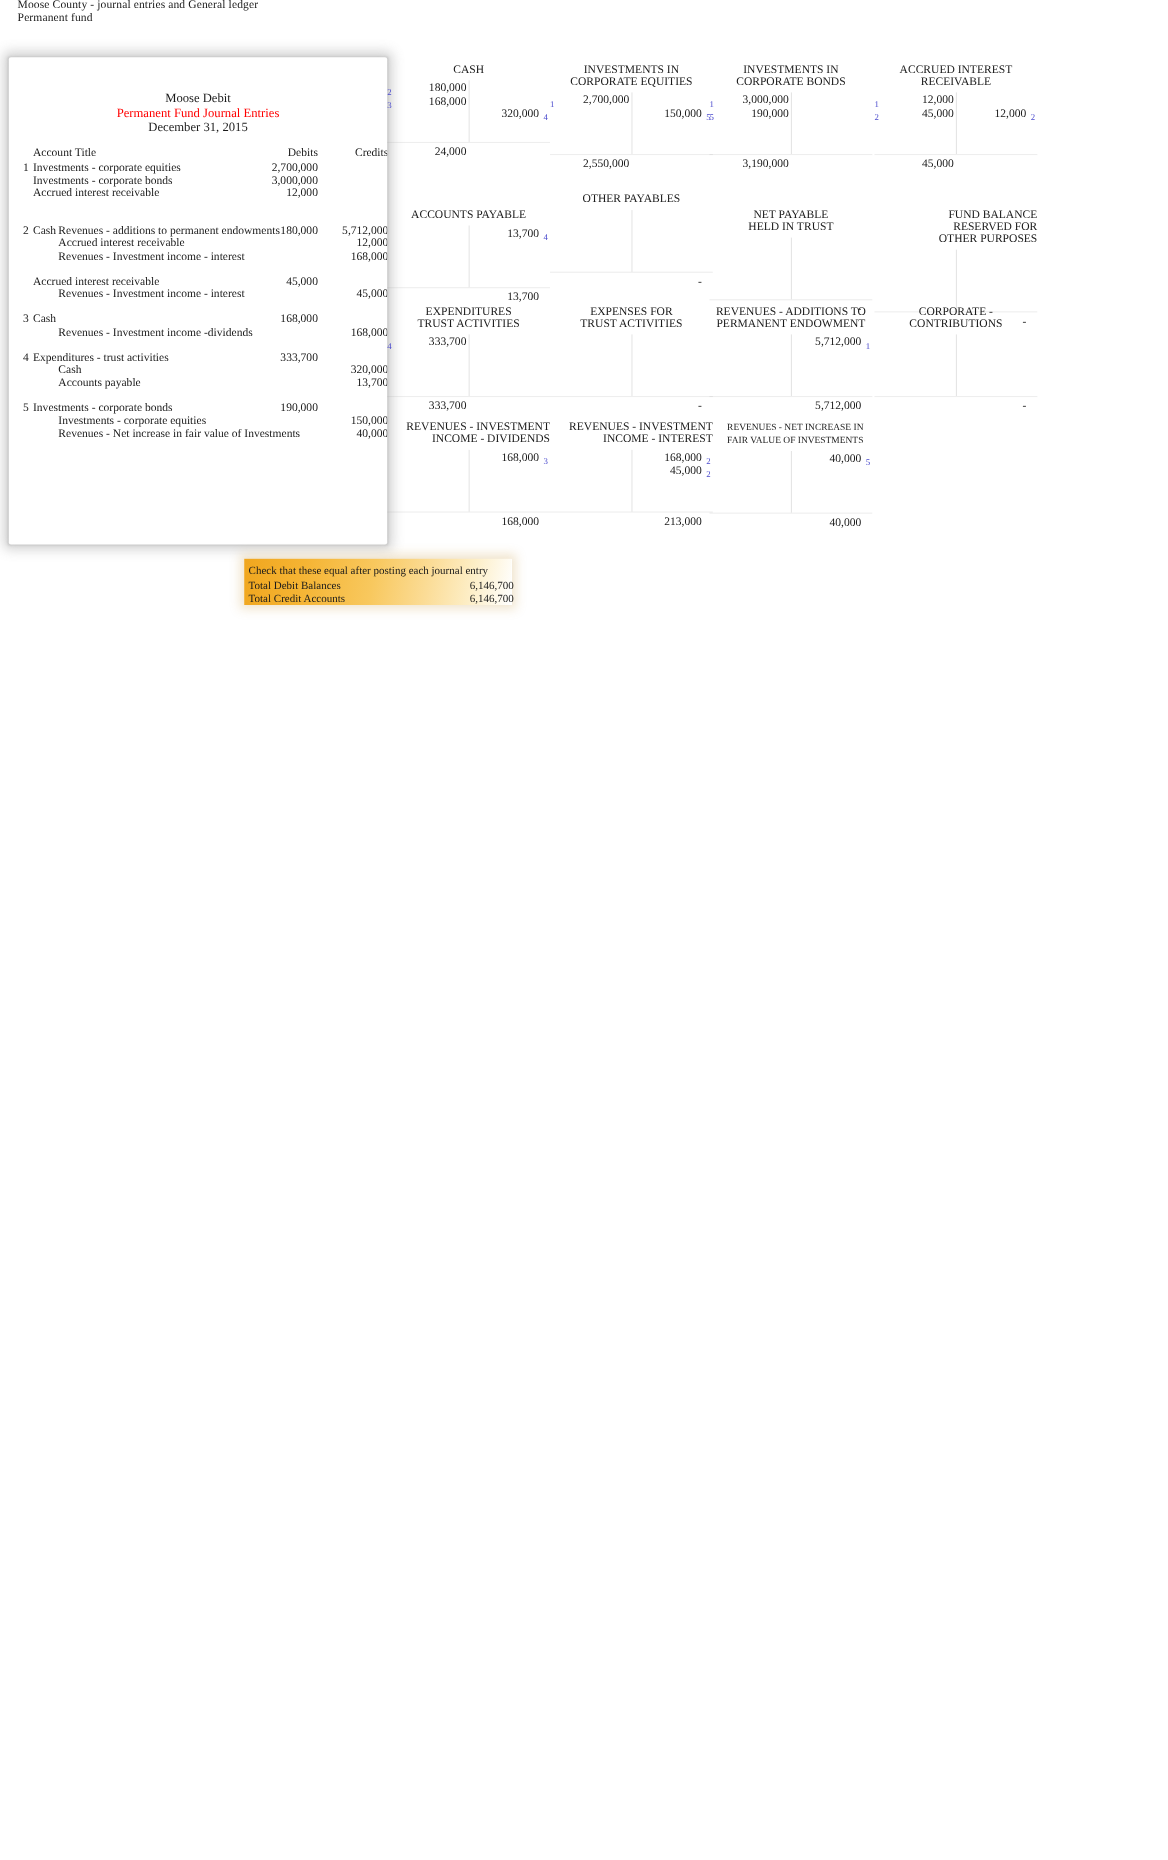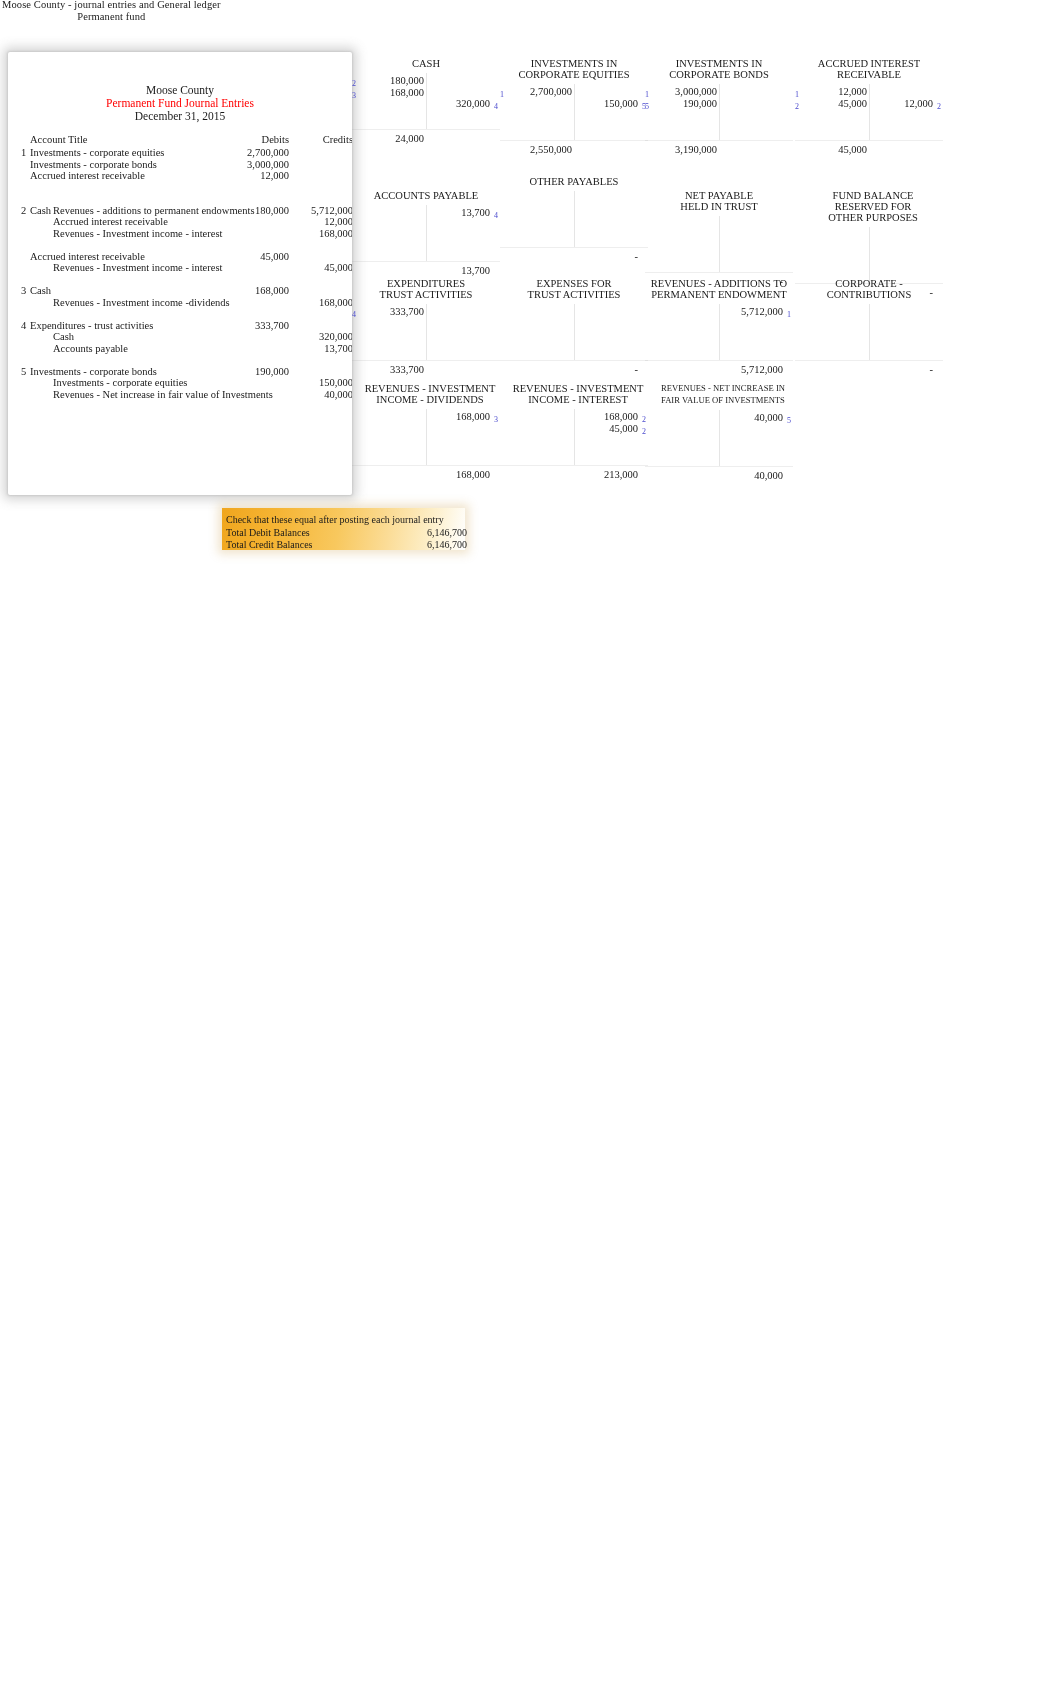--- a/index.html
+++ b/index.html
@@ -13,26 +13,25 @@
     position: relative;
     font-family: "Liberation Serif", "DejaVu Serif", serif;
     font-size: 11px;
     color: #1a1a1a;
     overflow: hidden;
   }
 
   
   #doc-caption {
     position: absolute;
-    left: 2px;
+    left: 16px;
     top: -1px;
     line-height: 11.5px;
     font-size: 10.5px;
     white-space: nowrap;
-    text-align: center;
   }
   #doc-caption div { letter-spacing: 0.1px; }
 
   
   #journal-panel {
     position: absolute;
     left: 8px;
     top: 52px;
     width: 344px;
     height: 443px;
@@ -101,21 +100,21 @@
   .t-acct {
     position: absolute;
     width: 148px;
   }
   .t-title {
     text-align: center;
     font-size: 10.5px;
     line-height: 11px;
     white-space: nowrap;
   }
-  .t-title.left { text-align: center; padding-left: 8px; }
+  .t-title.left { text-align: right; padding-left: 8px; }
   .t-title.small { font-size: 8.6px; line-height: 11.5px; text-align: left; padding-left: 16px;}
   .t-body {
     position: relative;
     margin-top: 4px;
     height: 58px;
   }
   .t-vline {
     position: absolute;
     left: 74px;
     top: 0;
@@ -208,21 +207,21 @@
 </head>
 <body>
 
 <div id="doc-caption">
   <div>Moose County - journal entries and General ledger</div>
   <div>Permanent fund</div>
 </div>
 
 <div id="journal-panel">
   <div id="journal-inner">
-    <div class="j-title" style="top:32px;">Moose County</div>
+    <div class="j-title" style="top:32px;">Moose Debit</div>
     <div class="j-title red" style="top:45px;">Permanent Fund Journal Entries</div>
     <div class="j-title" style="top:58px;">December 31, 2015</div>
 
     <div class="j-head-row" style="top:82px;">
       <span class="j-acct j-colhead">Account Title</span>
       <span class="j-debit j-colhead">Debits</span>
       <span class="j-credit j-colhead">Credits</span>
     </div>
 
     <div id="journal-rows">
@@ -514,15 +513,15 @@
         <div class="t-total dr" style="top: 60px;"></div>
         <div class="t-total cr" style="top: 60px;">40,000</div>
       </div>
     </div>
   </div>
 
 <div id="check-box">
   <div class="check-line" style="top:6px;">Check that these equal after posting each journal entry</div>
   <div class="check-line" style="top:19px;">Total Debit Balances</div>
   <div class="check-val" style="top:19px;">6,146,700</div>
-  <div class="check-line" style="top:31px;">Total Credit Balances</div>
+  <div class="check-line" style="top:31px;">Total Credit Accounts</div>
   <div class="check-val" style="top:31px;">6,146,700</div>
 </div>
 
 </body></html>

